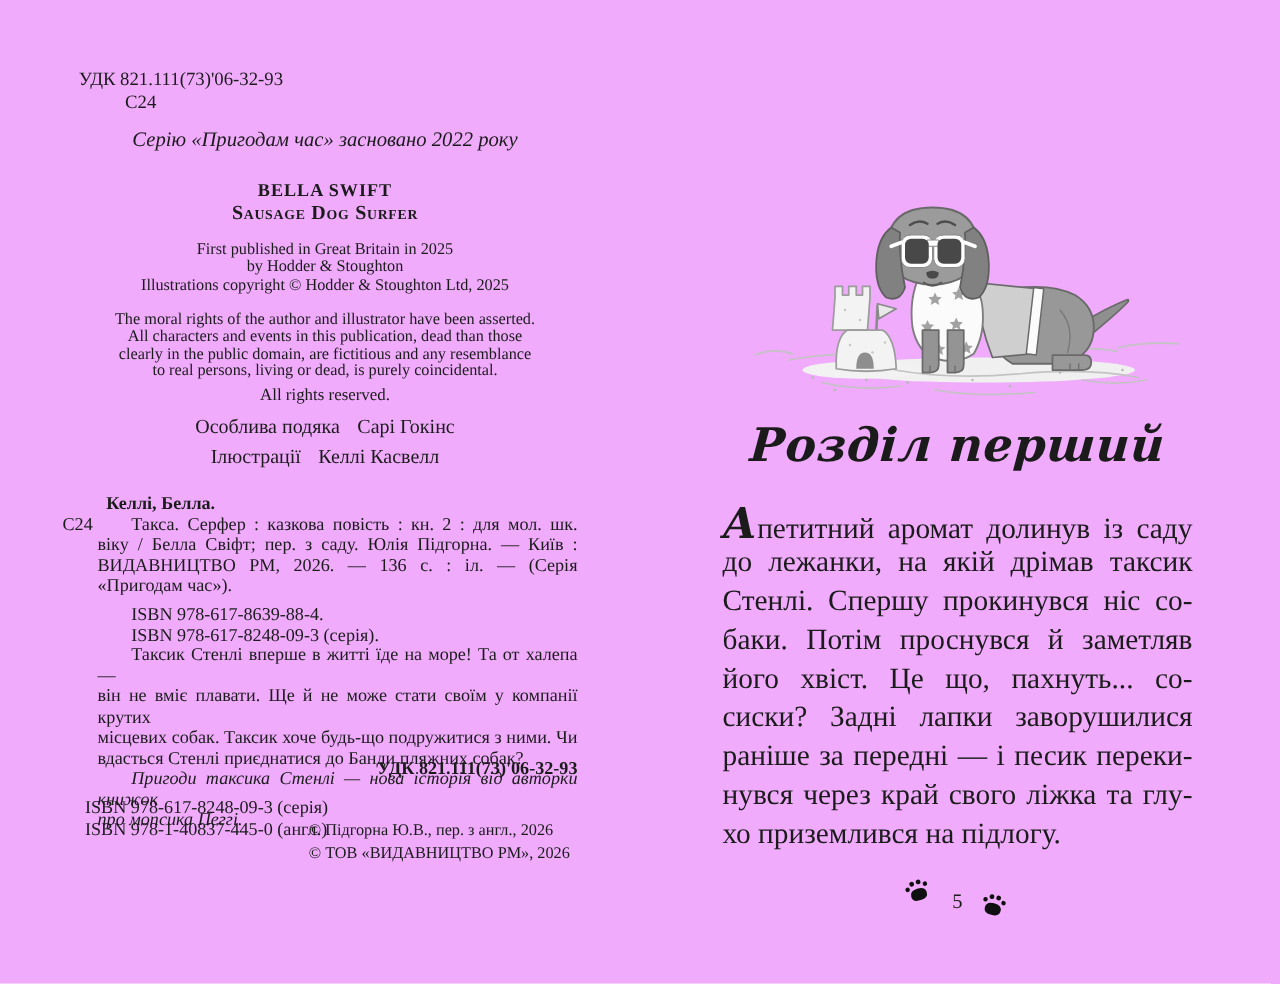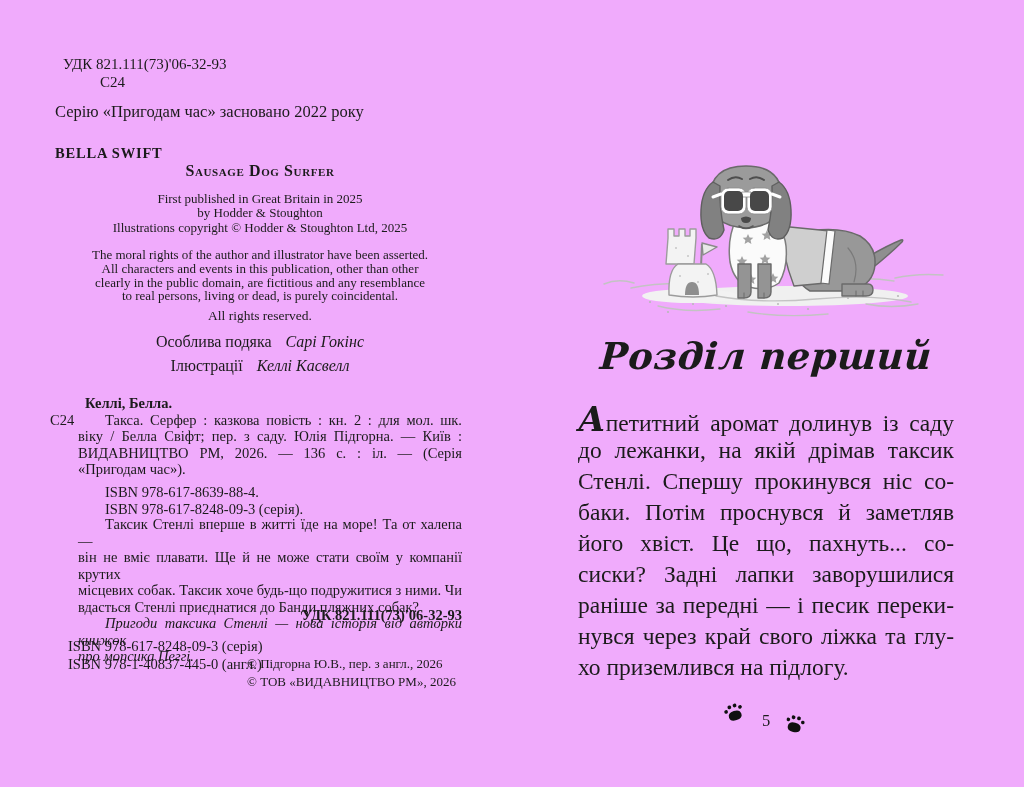--- a/index.html
+++ b/index.html
@@ -1,27 +1,27 @@
 <!DOCTYPE html>
 <html><head>
 <meta charset="utf-8">
 <style>
   html,body { margin:0; padding:0; background:#ffffff; }
   #page {
     position:relative; width:1024px; height:787px; background:#f0abfc;
     font-family:"Liberation Serif", serif; color:#1b1b1b; overflow:hidden;
   }
   .abs { position:absolute; }
-  .it { font-style:italic; }
+  .it { }
 
   
   #udc-top { left:63px; top:56px; font-size:15px; }
   #code-top { left:100px; top:74px; font-size:15px; }
-  #series-note { left:55px; top:102px; width:410px; font-size:16.5px; text-align:left; }
-  #author-name { left:55px; top:145px; width:410px; font-size:14.5px; font-weight:bold; letter-spacing:0.8px; text-align:left; }
+  #series-note { left:55px; top:102px; width:410px; font-size:16.5px; font-style:italic; text-align:center; }
+  #author-name { left:55px; top:145px; width:410px; font-size:14.5px; font-weight:bold; letter-spacing:0.8px; text-align:center; }
   #book-title { left:55px; top:162px; width:410px; font-size:16px; font-weight:bold; font-variant:small-caps; letter-spacing:0.6px; text-align:center; }
   #imprint { left:55px; top:192px; width:410px; font-size:13px; line-height:14.4px; text-align:center; }
   #moral { left:50px; top:248px; width:420px; font-size:13px; line-height:13.8px; text-align:center; }
   #rights { left:55px; top:308px; width:410px; font-size:13.5px; text-align:center; }
   .ack-row { left:55px; width:410px; font-size:16px; display:flex; justify-content:center; gap:14px; }
   #thanks-row { top:333px; }
   #illustr-row { top:357px; }
   #cat-author { left:85px; top:395px; font-size:14.5px; font-weight:bold; }
   #cat-code { left:50px; top:412px; font-size:14.5px; }
   #cat-entry { left:78px; top:412px; width:384px; font-size:14.5px; line-height:16.3px; }
@@ -67,21 +67,21 @@
   <div class="abs" id="series-note">Серію «Пригодам час» засновано 2022 року</div>
   <div class="abs" id="author-name">BELLA SWIFT</div>
   <div class="abs" id="book-title">Sausage Dog Surfer</div>
   <div class="abs" id="imprint">
       <div>First published in Great Britain in 2025</div>
       <div>by Hodder &amp; Stoughton</div>
       <div>Illustrations copyright © Hodder &amp; Stoughton Ltd, 2025</div>
     </div>
   <div class="abs" id="moral">
       <div>The moral rights of the author and illustrator have been asserted.</div>
-      <div>All characters and events in this publication, other than other</div>
+      <div>All characters and events in this publication, dead than those</div>
       <div>clearly in the public domain, are fictitious and any resemblance</div>
       <div>to real persons, living or dead, is purely coincidental.</div>
     </div>
   <div class="abs" id="rights">All rights reserved.</div>
 
   <div class="abs ack-row" id="thanks-row">
     <span>Особлива подяка</span>
     <span class="it">Сарі Гокінс</span>
   </div>
   <div class="abs ack-row" id="illustr-row">

